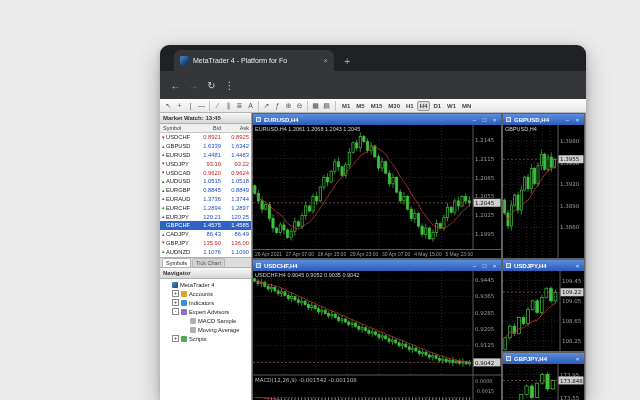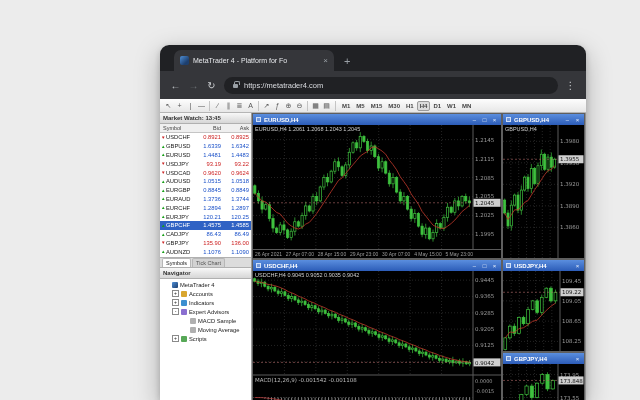--- a/index.html
+++ b/index.html
@@ -100,24 +100,20 @@
       <span class="tab-title">MetaTrader 4 - Platform for Fo</span>
       <span class="tab-close">×</span>
     </div>
     <div class="newtab">+</div>
   </div>
 
   <div class="navbar">
     <span class="navbtn">←</span>
     <span class="navbtn dim">→</span>
     <span class="navbtn">↻</span>
-    <div class="addressbar">
-      <span class="lock"></span>
-      <span class="url">https://metatrader4.com</span>
-    </div>
     <span class="navbtn">⋮</span>
   </div>
 
   <div class="content">
 
     <div class="mt-toolbar">
       <div style="display:flex;align-items:center">
           <span class="tbi">↖</span>
           <span class="tbi">+</span>
           <span class="tbi">|</span>

